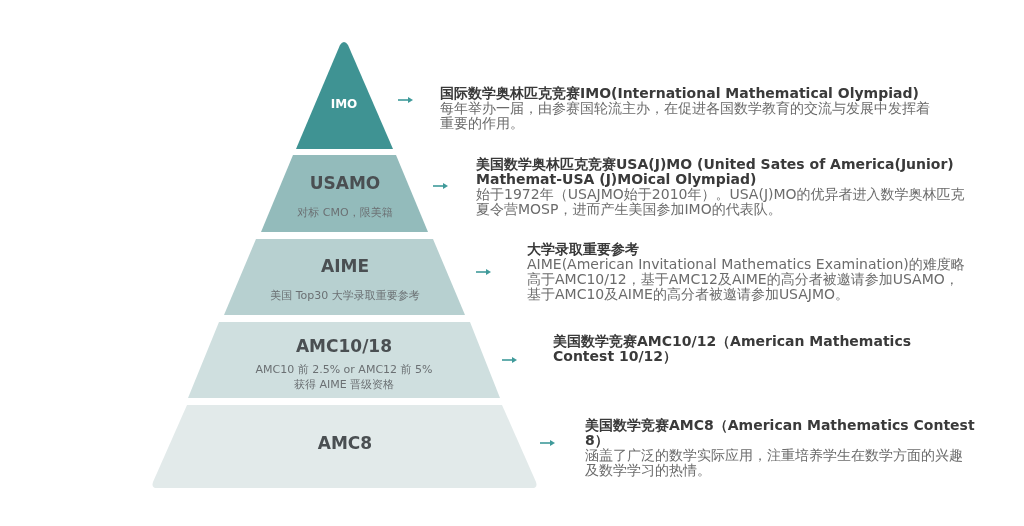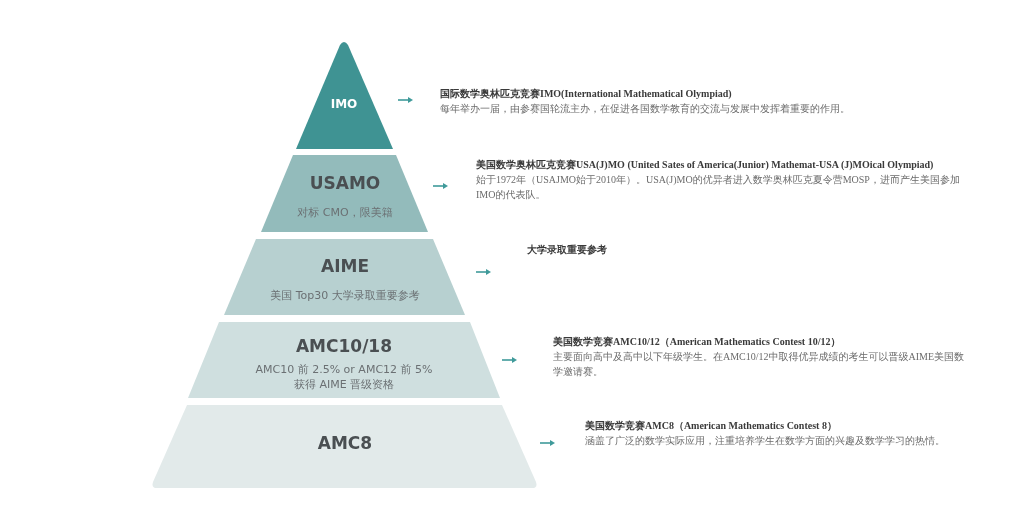--- a/index.html
+++ b/index.html
@@ -5,21 +5,21 @@
   html, body { margin: 0; padding: 0; background: #ffffff; }
   body { width: 1024px; height: 526px; position: relative; overflow: hidden;
          font-family: "DejaVu Sans", "Liberation Sans", sans-serif; }
   #pyramid { position: absolute; left: 0; top: 0; width: 1024px; height: 526px; }
   .tier-title { position: absolute; text-align: center; font-weight: bold; color: #4a4f52;
                 font-family: "DejaVu Sans", sans-serif; white-space: nowrap; }
   .tier-title.imo { color: #ffffff; }
   .tier-sub { position: absolute; text-align: center; color: #6b7073; font-size: 11px;
               line-height: 15px; white-space: nowrap; }
   .arrow { position: absolute; width: 16px; height: 8px; }
-  .desc { position: absolute; color: #6b6b6b; font-size: 10px; line-height: 15px; font-family: Liberation Serif, serif; }
+  .desc { position: absolute; color: #6b6b6b; font-size: 14px; line-height: 15px; }
   .desc .h { font-weight: bold; color: #3a3a3a; }
 </style>
 </head>
 <body>
 
 <svg id="pyramid" viewBox="0 0 1024 526" xmlns="http://www.w3.org/2000/svg">
 
   <path d="M340,45 Q344,39 348,45 L393,149 L296,149 Z" fill="#3f9393"></path>
 
   <polygon points="293,155 396,155 428,232 261,232" fill="#93bbbb"></polygon>
@@ -71,23 +71,23 @@
   <div>每年举办一届，由参赛国轮流主办，在促进各国数学教育的交流与发展中发挥着重要的作用。</div>
 </div>
 
 <div class="desc" style="left:476px; top:157px; width:500px;">
   <div class="h">美国数学奥林匹克竞赛USA(J)MO (United Sates of America(Junior) Mathemat-USA (J)MOical Olympiad)</div>
   <div>始于1972年（USAJMO始于2010年）。USA(J)MO的优异者进入数学奥林匹克夏令营MOSP，进而产生美国参加IMO的代表队。</div>
 </div>
 
 <div class="desc" style="left:527px; top:242px; width:440px;">
   <div class="h">大学录取重要参考</div>
+  <div>AIME(American Invitational Mathematics Examination)的难度略高于AMC10/12，基于AMC12及AIME的高分者被邀请参加USAMO，基于AMC10及AIME的高分者被邀请参加USAJMO。</div>
 </div>
 
 <div class="desc" style="left:553px; top:334px; width:420px;">
   <div class="h">美国数学竞赛AMC10/12（American Mathematics Contest 10/12）</div>
-  <div>主要面向高中及高中以下年级学生。在AMC10/12中取得优异成绩的考生可以晋级AIME美国数学邀请赛。</div>
 </div>
 
 <div class="desc" style="left:585px; top:418px; width:390px;">
   <div class="h">美国数学竞赛AMC8（American Mathematics Contest 8）</div>
   <div>涵盖了广泛的数学实际应用，注重培养学生在数学方面的兴趣及数学学习的热情。</div>
 </div>
 
 </body></html>

